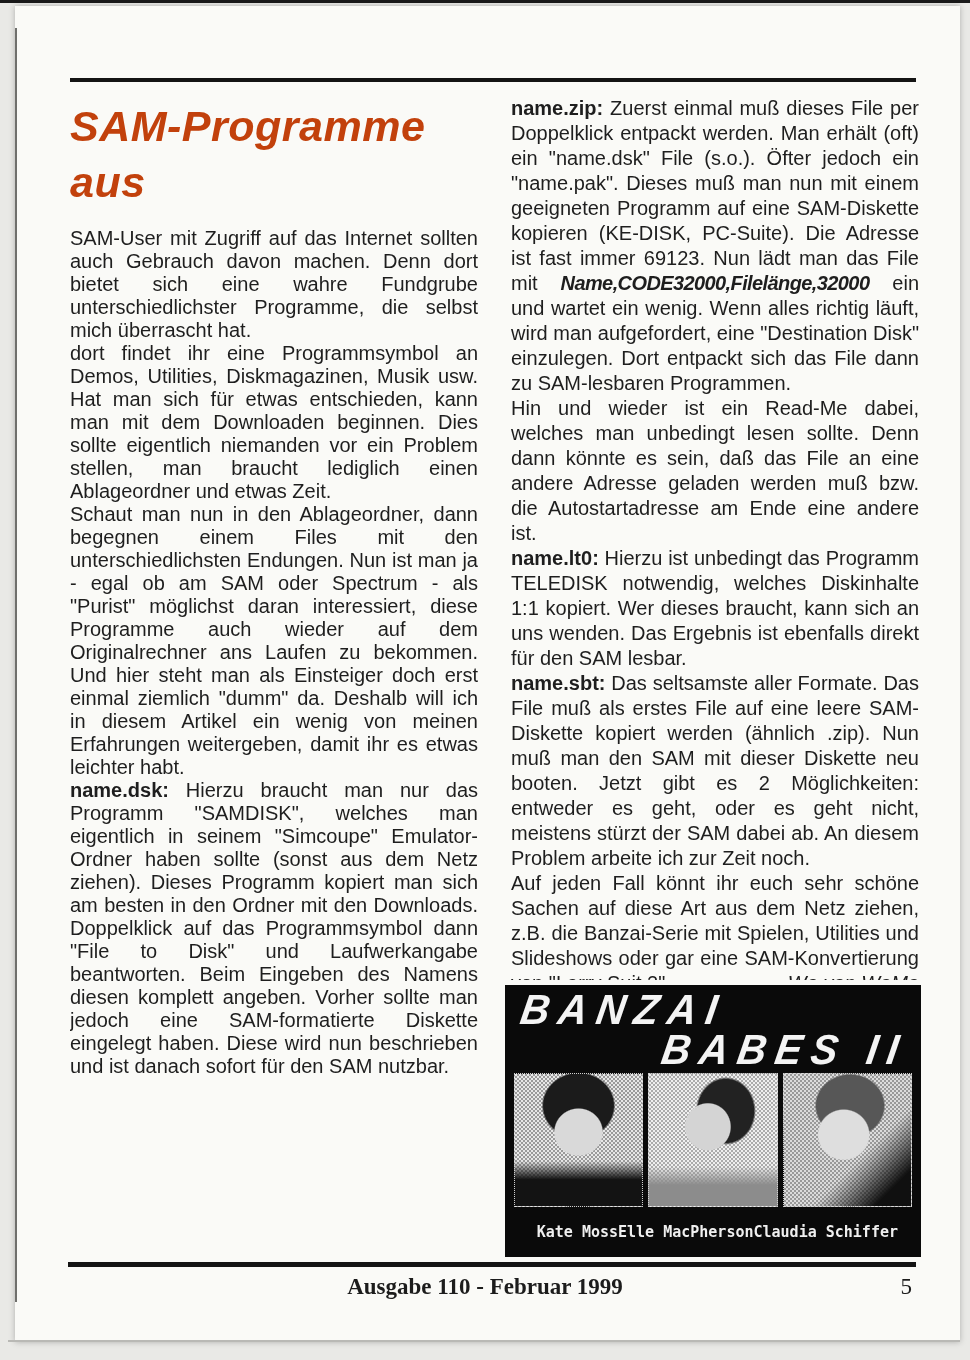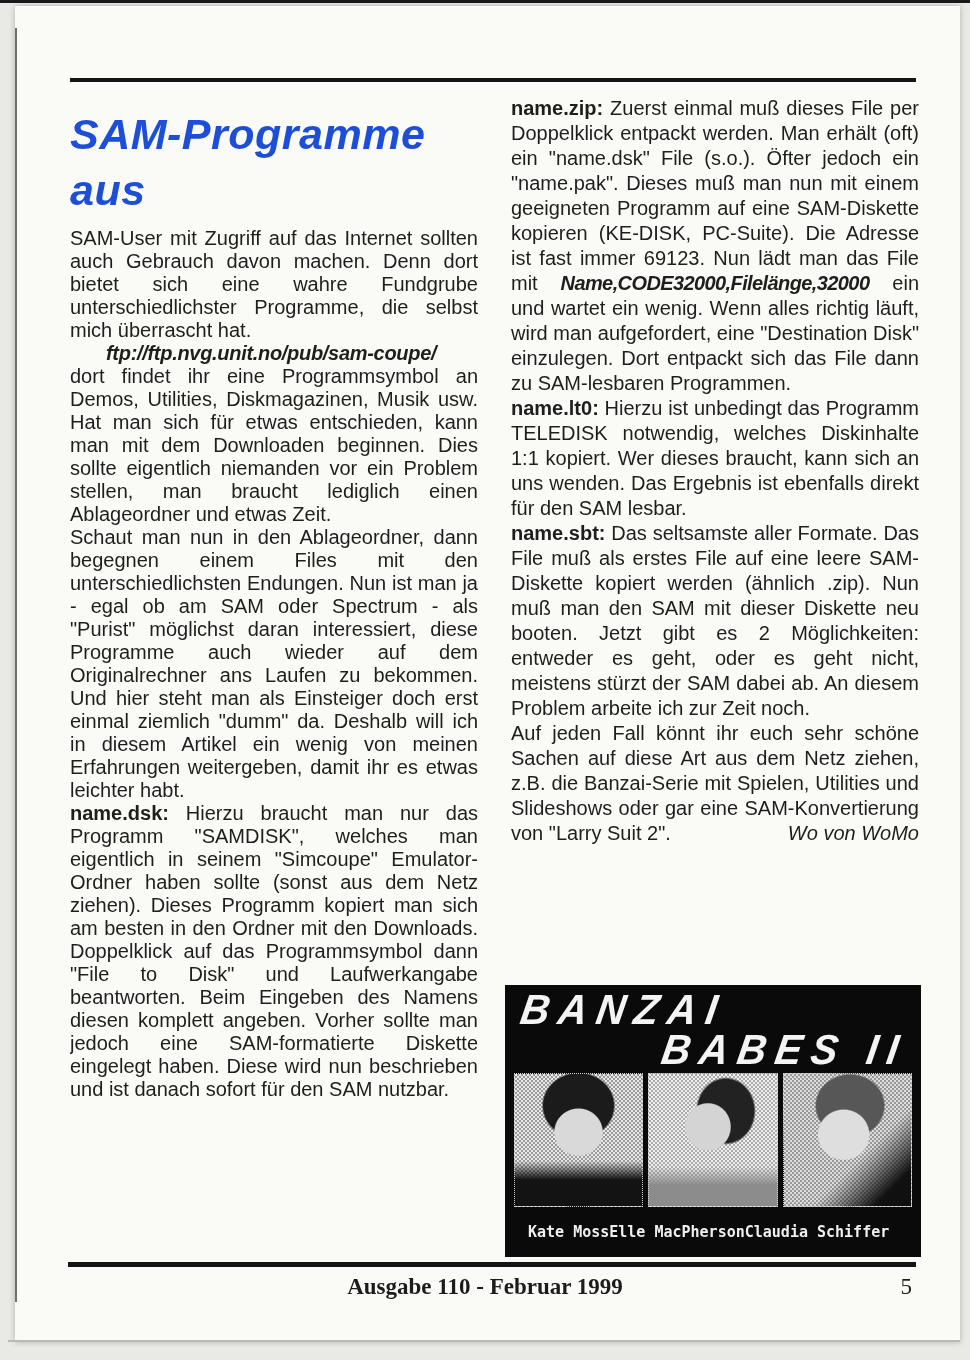--- a/index.html
+++ b/index.html
@@ -7,23 +7,23 @@
   .sheet{position:absolute;left:15px;top:6px;width:945px;height:1336px;
     background:#fafaf7;box-shadow:0 0 6px rgba(0,0,0,.25);}
   .scan-top{position:absolute;left:0;top:0;width:970px;height:3px;background:#191919;}
   .scan-left{position:absolute;left:15px;top:28px;width:2px;height:1274px;background:#6f6f6c;}
   .scan-bottom{position:absolute;left:8px;top:1340px;width:952px;height:2px;background:#b9b9b5;}
 
   .rule{position:absolute;background:#141414;}
   #top-rule{left:70px;top:78px;width:846px;height:4px;}
   #footer-rule{left:68px;top:1262px;width:848px;height:5px;}
 
-  #article-title{position:absolute;left:70px;top:106px;width:440px;
+  #article-title{position:absolute;left:70px;top:98px;width:440px;
     font-style:italic;font-weight:bold;font-size:43px;line-height:56px;
-    letter-spacing:.5px;color:#1d4ed8;}
+    letter-spacing:.5px;color:#c2410c;}
 
   .col{position:absolute;width:408px;color:#1e1e1e;font-size:20px;
     text-align:justify;overflow:hidden;}
   #col-left{left:70px;top:227px;height:1030px;line-height:23px;}
   #col-right{left:511px;top:96px;height:884px;line-height:25px;}
   .col p{margin:0;}
   .para-url{font-weight:bold;font-style:italic;text-align:left;text-indent:36px;letter-spacing:-.3px;}
   .seg-bold{font-weight:bold;}
   .seg-bolditalic{font-weight:bold;font-style:italic;letter-spacing:-.6px;}
   .seg-byline{font-style:italic;float:right;}
@@ -51,21 +51,21 @@
     linear-gradient(to top,#8c8c8c 0 16%,rgba(0,0,0,0) 30%),
     repeating-conic-gradient(#ababab 0% 25%,#efefef 0% 50%);
     background-size:auto,auto,auto,4px 4px;}
   .photo-3{background:
     radial-gradient(ellipse 34% 32% at 47% 46%,#dedede 0 58%,rgba(0,0,0,0) 61%),
     radial-gradient(ellipse 48% 42% at 52% 24%,#575757 0 55%,rgba(0,0,0,0) 58%),
     linear-gradient(135deg,rgba(0,0,0,0) 62%,#101010 86%),
     repeating-conic-gradient(#999 0% 25%,#dcdcdc 0% 50%);
     background-size:auto,auto,auto,4px 4px;}
   .caption-row{position:absolute;left:9px;right:9px;bottom:8px;height:34px;
-    display:flex;justify-content:flex-start;align-items:center;padding:0 14px;
+    display:flex;justify-content:flex-end;align-items:center;padding:0 14px;
     color:#efefef;font-family:"DejaVu Sans Mono",monospace;font-weight:bold;font-size:15px;}
 
   #footer-issue{position:absolute;left:0;top:1274px;width:970px;text-align:center;
     font-family:"Liberation Serif",serif;font-size:23px;color:#1c1c1c;font-weight:bold;}
   #footer-page{position:absolute;left:860px;top:1274px;width:52px;text-align:right;
     font-family:"Liberation Serif",serif;font-size:23px;color:#1c1c1c;}
 </style>
 </head>
 <body>
 
@@ -75,27 +75,27 @@
 <div class="scan-bottom"></div>
 
 <div class="rule" id="top-rule"></div>
 
 <div id="article-title">
   <div>SAM-Programme aus</div>
 </div>
 
 <div class="col" id="col-left">
     <p class="para"><span class="seg-normal">SAM-User mit Zugriff auf das Internet sollten auch Gebrauch davon machen. Denn dort bietet sich eine wahre Fundgrube unterschiedlichster Programme, die selbst mich überrascht hat.</span></p>
-    <p class="para-url"><span class="seg-normal">ftp://ftp.nvg.unit.no/pub/sam-coupe/</span></p>
     <p class="para"><span class="seg-normal">dort findet ihr eine Programmsymbol an Demos, Utilities, Diskmagazinen, Musik usw. Hat man sich für etwas entschieden, kann man mit dem Downloaden beginnen. Dies sollte eigentlich niemanden vor ein Problem stellen, man braucht lediglich einen Ablageordner und etwas Zeit.</span></p>
     <p class="para"><span class="seg-normal">Schaut man nun in den Ablageordner, dann begegnen einem Files mit den unterschiedlichsten Endungen. Nun ist man ja - egal ob am SAM oder Spectrum - als "Purist" möglichst daran interessiert, diese Programme auch wieder auf dem Originalrechner ans Laufen zu bekommen. Und hier steht man als Einsteiger doch erst einmal ziemlich "dumm" da. Deshalb will ich in diesem Artikel ein wenig von meinen Erfahrungen weitergeben, damit ihr es etwas leichter habt.</span></p>
     <p class="para"><span class="seg-bold">name.dsk:</span><span class="seg-normal"> Hierzu braucht man nur das Programm "SAMDISK", welches man eigentlich in seinem "Simcoupe" Emulator-Ordner haben sollte (sonst aus dem Netz ziehen). Dieses Programm kopiert man sich am besten in den Ordner mit den Downloads. Doppelklick auf das Programmsymbol dann "File to Disk" und Laufwerkangabe beantworten. Beim Eingeben des Namens diesen komplett angeben. Vorher sollte man jedoch eine SAM-formatierte Diskette eingelegt haben. Diese wird nun beschrieben und ist danach sofort für den SAM nutzbar.</span></p>
   </div>
 <div class="col" id="col-right">
     <p class="para"><span class="seg-bold">name.zip:</span><span class="seg-normal"> Zuerst einmal muß dieses File per Doppelklick entpackt werden. Man erhält (oft) ein "name.dsk" File (s.o.). Öfter jedoch ein "name.pak". Dieses muß man nun mit einem geeigneten Programm auf eine SAM-Diskette kopieren (KE-DISK, PC-Suite). Die Adresse ist fast immer 69123. Nun lädt man das File mit </span><span class="seg-bolditalic">Name,CODE32000,Filelänge,32000</span><span class="seg-normal"> ein und wartet ein wenig. Wenn alles richtig läuft, wird man aufgefordert, eine "Destination Disk" einzulegen. Dort entpackt sich das File dann zu SAM-lesbaren Programmen.</span></p>
+    <p class="para"><span class="seg-normal">Hin und wieder ist ein Read-Me dabei, welches man unbedingt lesen sollte. Denn dann könnte es sein, daß das File an eine andere Adresse geladen werden muß bzw. die Autostartadresse am Ende eine andere ist.</span></p>
     <p class="para"><span class="seg-bold">name.lt0:</span><span class="seg-normal"> Hierzu ist unbedingt das Programm TELEDISK notwendig, welches Diskinhalte 1:1 kopiert. Wer dieses braucht, kann sich an uns wenden. Das Ergebnis ist ebenfalls direkt für den SAM lesbar.</span></p>
     <p class="para"><span class="seg-bold">name.sbt:</span><span class="seg-normal"> Das seltsamste aller Formate. Das File muß als erstes File auf eine leere SAM-Diskette kopiert werden (ähnlich .zip). Nun muß man den SAM mit dieser Diskette neu booten. Jetzt gibt es 2 Möglichkeiten: entweder es geht, oder es geht nicht, meistens stürzt der SAM dabei ab. An diesem Problem arbeite ich zur Zeit noch.</span></p>
     <p class="para"><span class="seg-normal">Auf jeden Fall könnt ihr euch sehr schöne Sachen auf diese Art aus dem Netz ziehen, z.B. die Banzai-Serie mit Spielen, Utilities und Slideshows oder gar eine SAM-Konvertierung von "Larry Suit 2". </span><span class="seg-byline">Wo von WoMo</span></p>
   </div>
 
 <div id="figure-banzai">
   <div class="banzai-line" id="banzai-line1">BANZAI</div>
   <div class="banzai-line" id="banzai-line2">BABES II</div>
   <div class="photo-strip">
     <div class="photo photo-1"></div>

